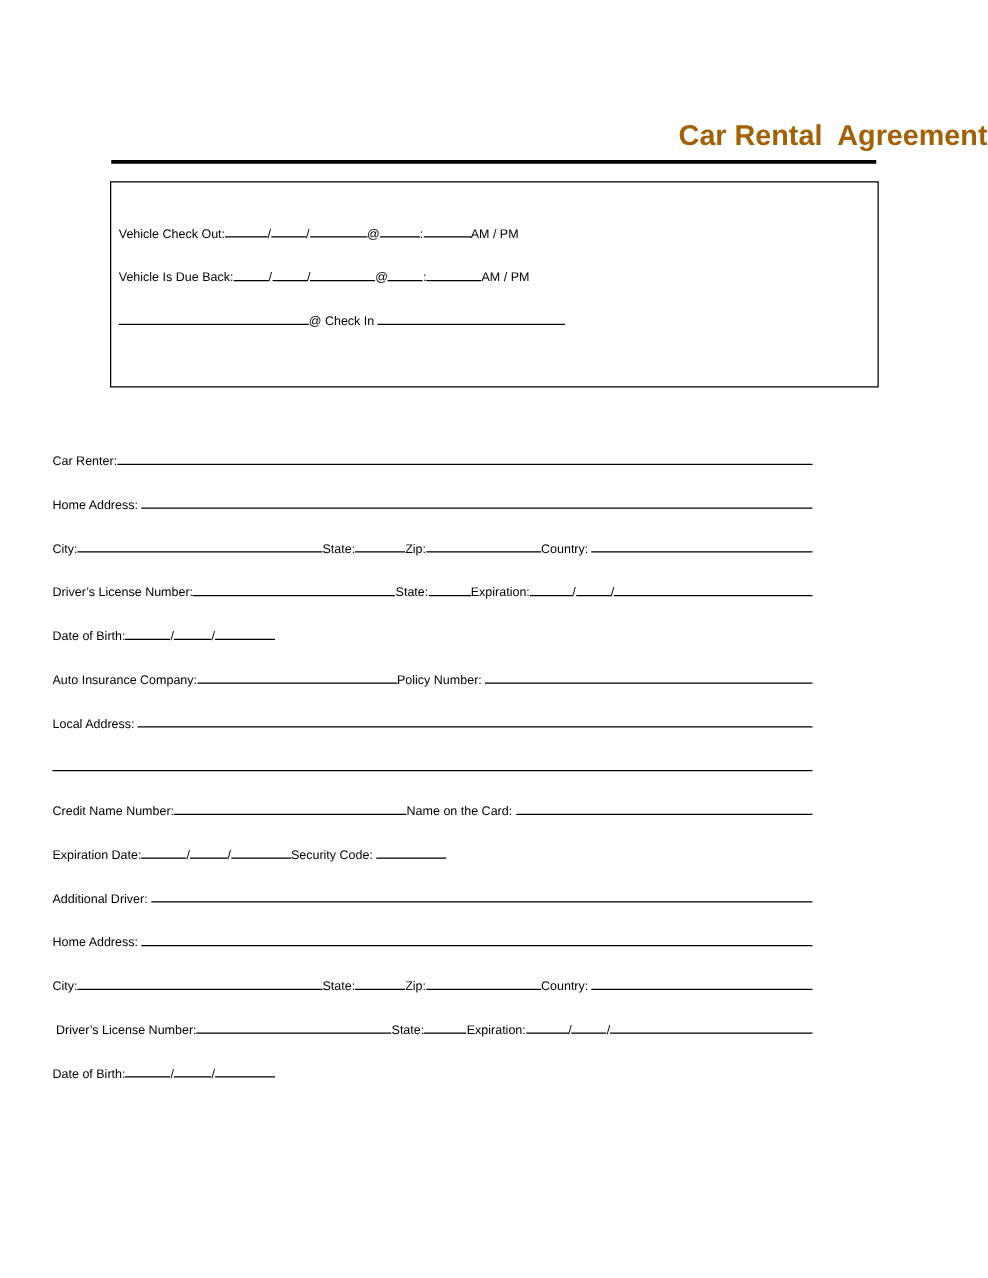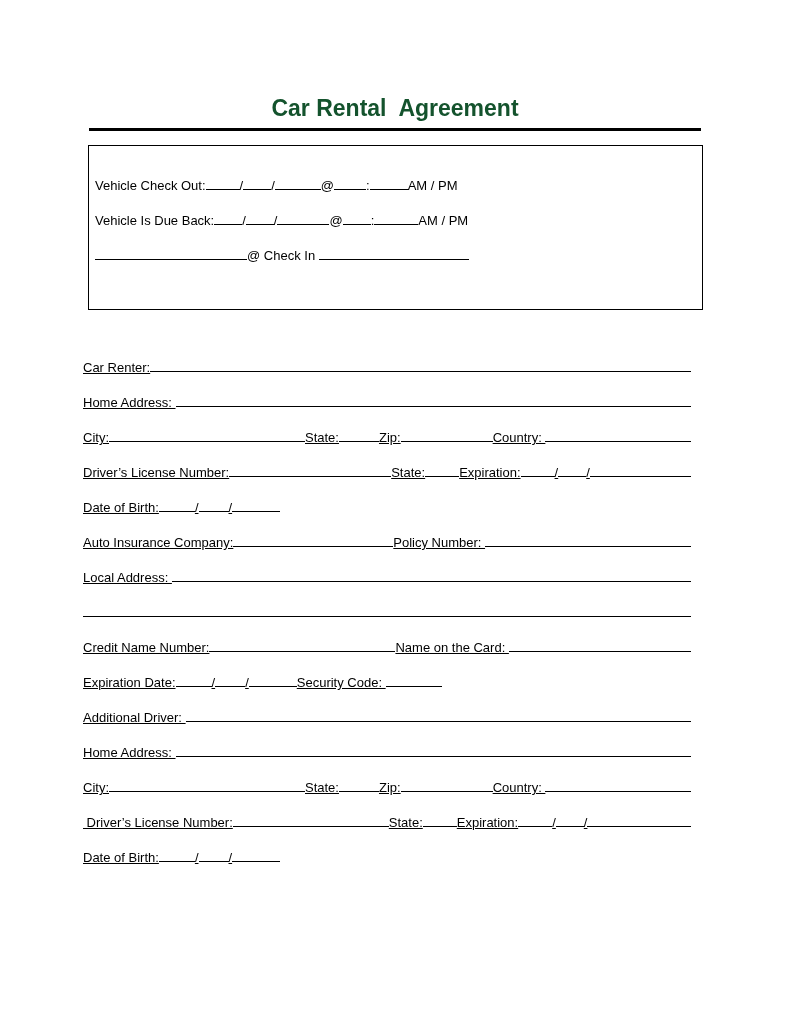--- a/index.html
+++ b/index.html
@@ -11,50 +11,49 @@
     position: relative;
     width: 790px;
     height: 1022px;
     background: #ffffff;
     font-family: "Liberation Sans", sans-serif;
     color: #000000;
     overflow: hidden;
   }
   .title {
     margin-top: 94px;
-    text-align: center;
+    text-align: right;
     font-size: 23px;
     font-weight: bold;
-    color: #14532d;
+    color: #a16207;
     white-space: pre;
     line-height: 28px;
   }
   .title-rule {
     width: 612px;
     height: 3px;
     background: #000000;
     margin: 6px auto 0 auto;
   }
   .checkout-box {
     margin: 14px 0 0 88px;
     width: 615px;
     height: 165px;
     border: 1px solid #000000;
     box-sizing: border-box;
     padding: 30px 8px 0 6px;
   }
   .form-area {
-    margin: 48px 0 0 83px;
+    margin: 48px 0 0 42px;
     width: 608px;
-    text-decoration: underline;
   }
   .form-line {
     display: flex;
     align-items: baseline;
-    font-size: 13px;
+    font-size: 10px;
     line-height: 19px;
     height: 19px;
     margin-bottom: 16px;
     white-space: pre;
   }
   .seg-text {
     flex: 0 0 auto;
     white-space: pre;
     color: #000000;
   }

